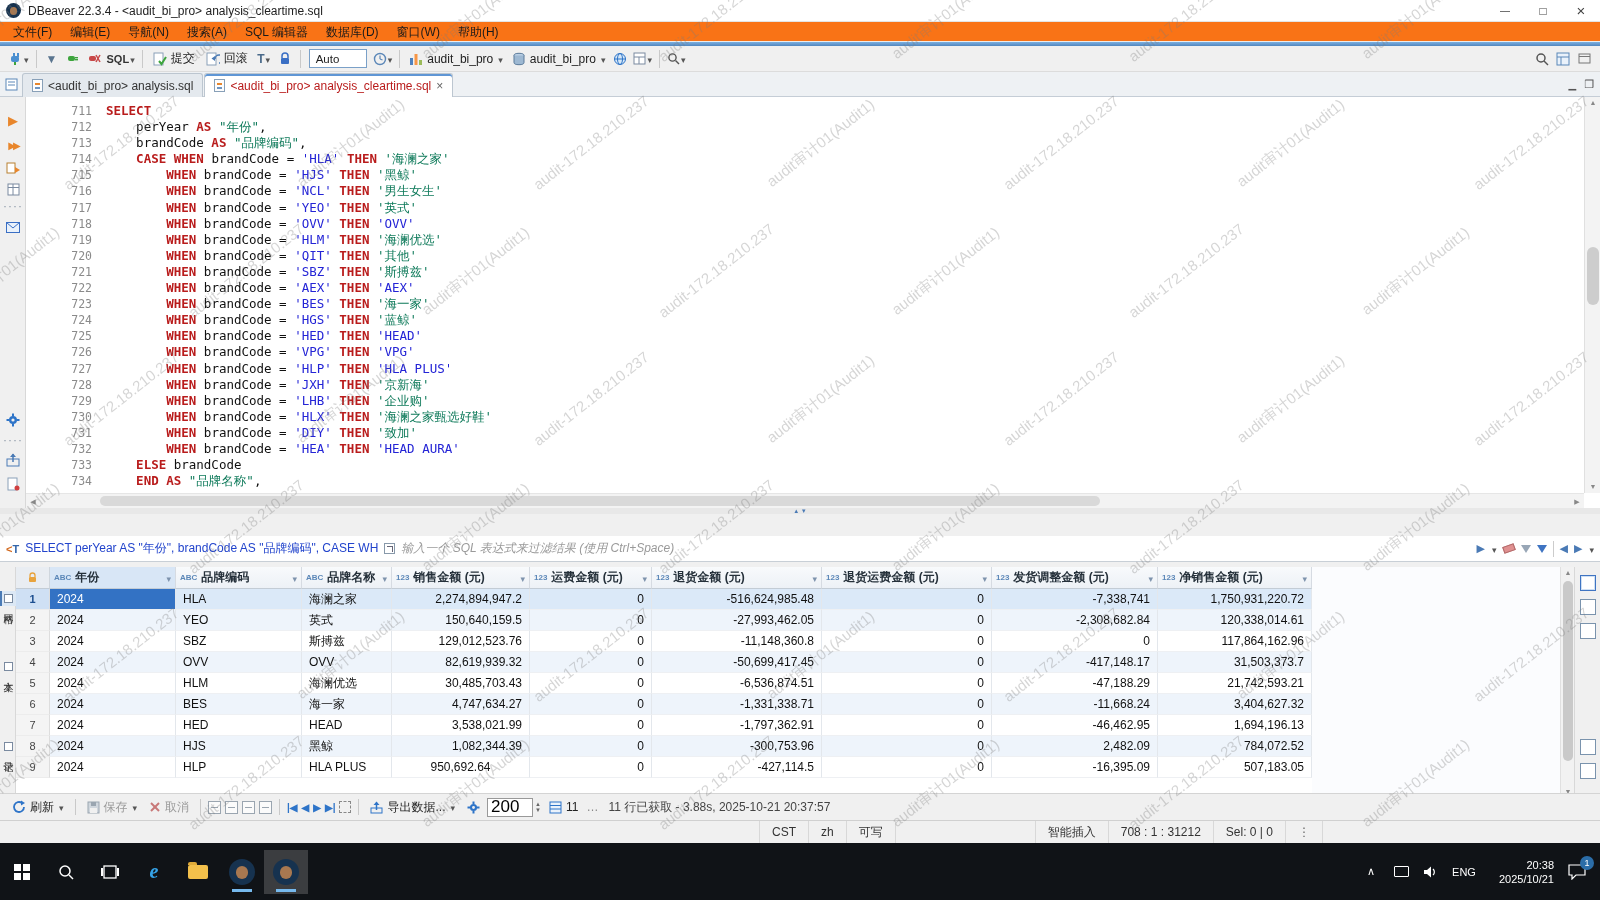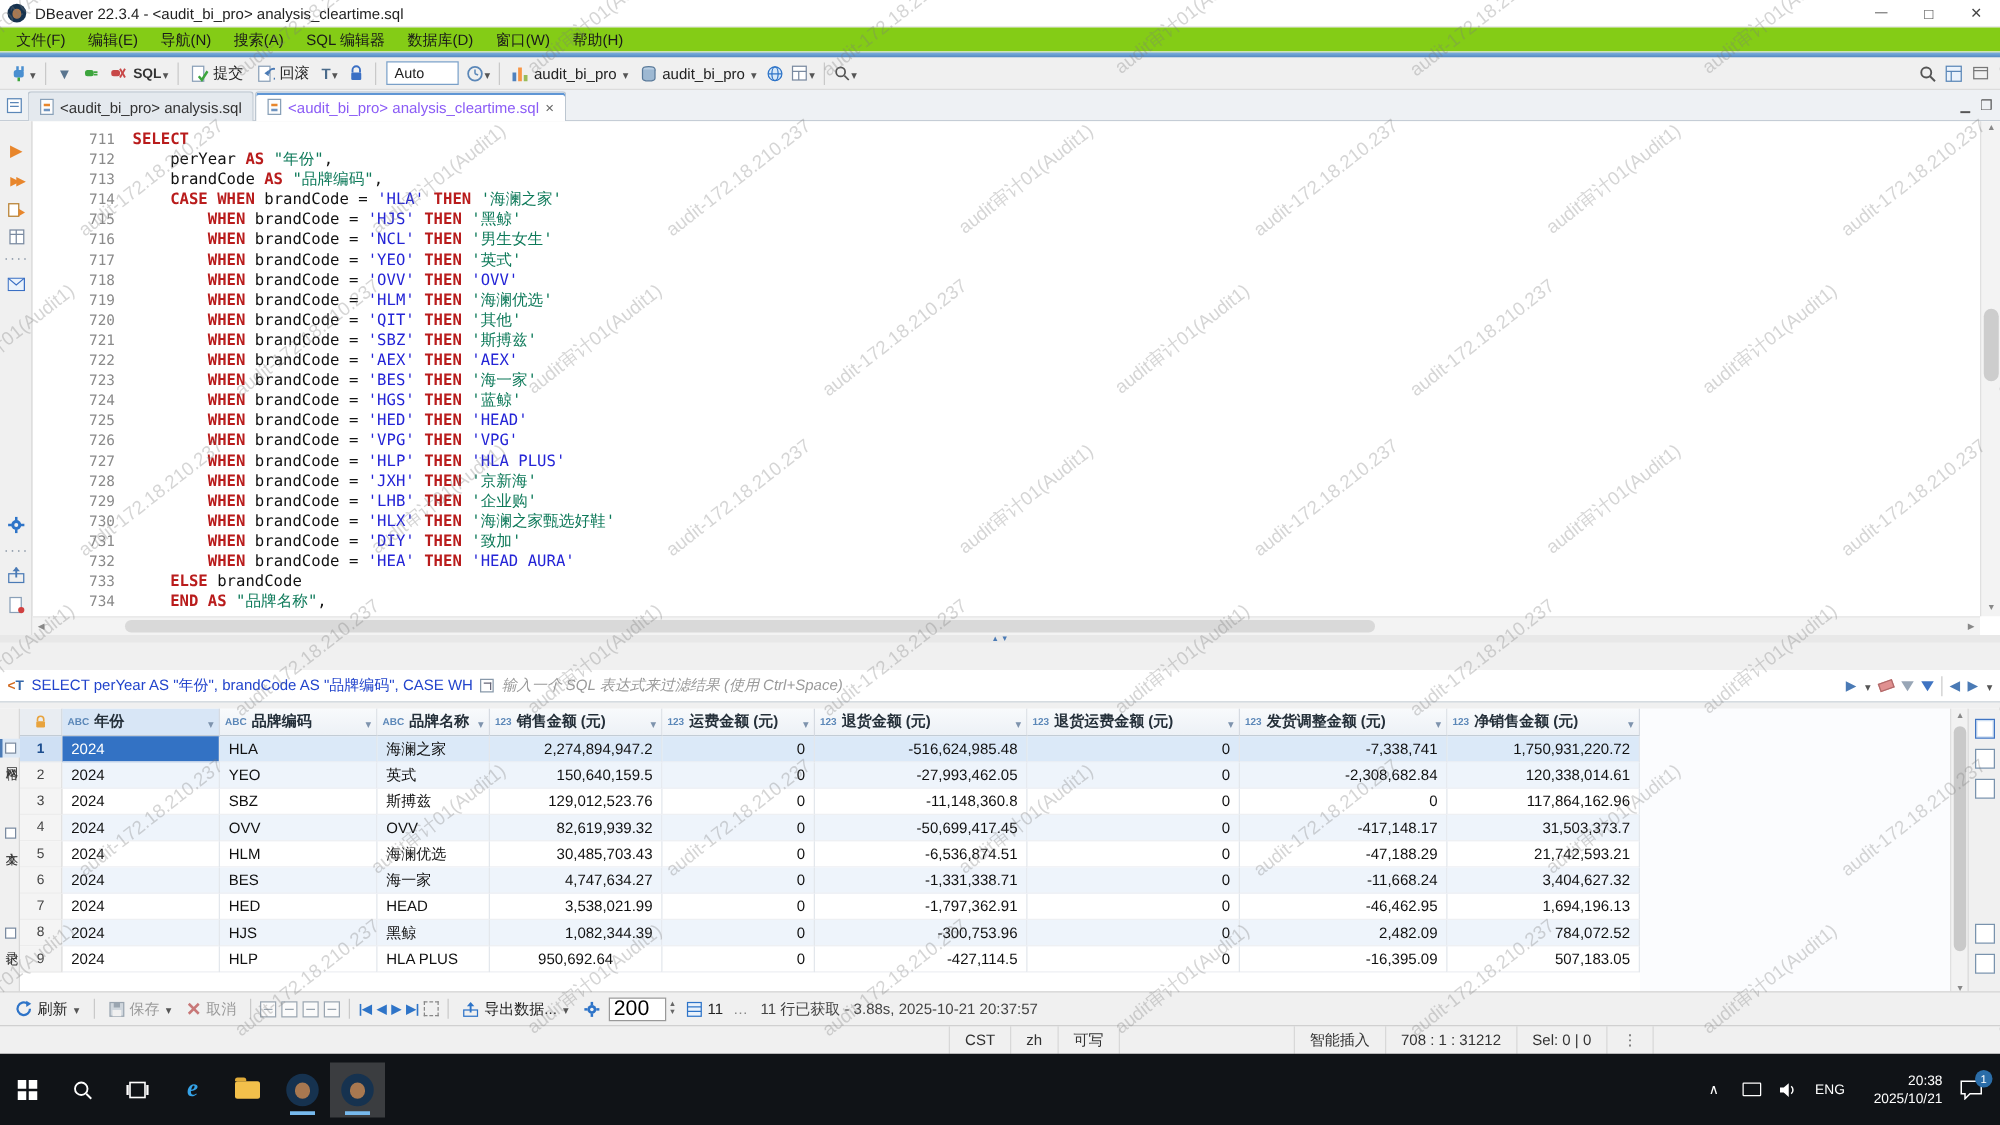--- a/index.html
+++ b/index.html
@@ -12,21 +12,21 @@
 .app-ico{width:15px;height:15px;border-radius:50%;background:#16324f;margin:0 7px 0 6px;position:relative;flex:none;}
 .app-ico::after{content:"";position:absolute;left:4px;top:4px;width:7px;height:8px;border-radius:4px;background:#a87850;}
 #title-text{font-size:12px;color:#222;}
 .win-btns{margin-left:auto;display:flex;height:100%;}
 .win-btn{width:38px;height:100%;display:flex;align-items:center;justify-content:center;font-size:12px;color:#444;}
 .wb-min::before{content:"—";font-size:10px;}
 .wb-max::before{content:"□";font-size:12px;}
 .wb-close::before{content:"×";font-size:15px;}
 
 
-#menubar{position:absolute;top:22px;left:0;right:0;height:20px;background:#84cc16;display:flex;align-items:center;padding-left:4px;border-bottom:1px solid #ececec;}
+#menubar{position:absolute;top:22px;left:0;right:0;height:20px;background:#f97316;display:flex;align-items:center;padding-left:4px;border-bottom:1px solid #ececec;}
 .menu-item{padding:0 9px;font-size:12px;color:#1a1a1a;line-height:20px;}
 
 
 #accent{position:absolute;top:42px;left:0;right:0;height:4px;background:linear-gradient(#7db0e0,#5287bf);}
 #toolbar{position:absolute;top:46px;left:0;right:0;height:26px;background:#f0f0f0;border-bottom:1px solid #dcdcdc;display:flex;align-items:center;padding:0 6px;gap:1px;}
 .ti{height:22px;min-width:20px;display:inline-flex;align-items:center;justify-content:center;border-radius:3px;padding:0 2px;}
 .tdiv{width:1px;height:18px;background:#c9c9c9;margin:0 4px;flex:none;}
 .caret::before{content:"▾";font-size:9px;color:#555;margin-left:1px;}
 .tbtn{display:inline-flex;align-items:center;gap:4px;height:22px;padding:0 5px;border-radius:3px;}
 .tbtn .lbl{font-size:12px;color:#222;}
@@ -35,21 +35,21 @@
 .combo{display:inline-flex;align-items:center;gap:4px;height:22px;padding:0 4px;}
 .combo .lbl{font-size:12px;color:#222;}
 .down-arrow{color:#5a758f;font-size:12px;}
 .spacer{flex:1;}
 
 
 #tabbar{position:absolute;top:72px;left:0;right:0;height:25px;background:#eef1f4;border-bottom:1px solid #c5cdd6;display:flex;align-items:flex-start;}
 .tabbar-ico{width:22px;height:24px;display:flex;align-items:center;justify-content:center;}
 #editor-tabs{display:flex;height:25px;align-items:flex-end;}
 .etab{display:flex;align-items:center;gap:5px;height:24px;padding:0 9px;border:1px solid #bcc6d0;border-bottom:none;background:#e4e9ee;font-size:12px;color:#333;border-radius:3px 3px 0 0;margin-right:1px;}
-.etab.active{background:#fff;box-shadow:inset 0 2px 0 #5f96d5;color:#8b5cf6;}
+.etab.active{background:#fff;box-shadow:inset 0 2px 0 #5f96d5;color:#b91c1c;}
 .tab-fileicon{width:11px;height:13px;background:#fdfdfd;border:1px solid #88a0b8;position:relative;flex:none;}
 .tab-fileicon::before{content:"";position:absolute;left:2px;top:3px;right:2px;height:2px;background:#e8862c;}
 .tab-fileicon::after{content:"";position:absolute;left:2px;top:7px;right:2px;height:2px;background:#6f94c0;}
 .tab-close::before{content:"×";font-size:12px;color:#666;}
 .tab-winbtns{margin-left:auto;display:flex;align-items:center;height:100%;padding-right:6px;gap:8px;color:#555;}
 .ed-min::before{content:"▁";font-size:10px;}
 .ed-max::before{content:"❒";font-size:11px;}
 
 
 #editor{position:absolute;top:97px;left:0;right:0;height:411px;background:#fff;}

